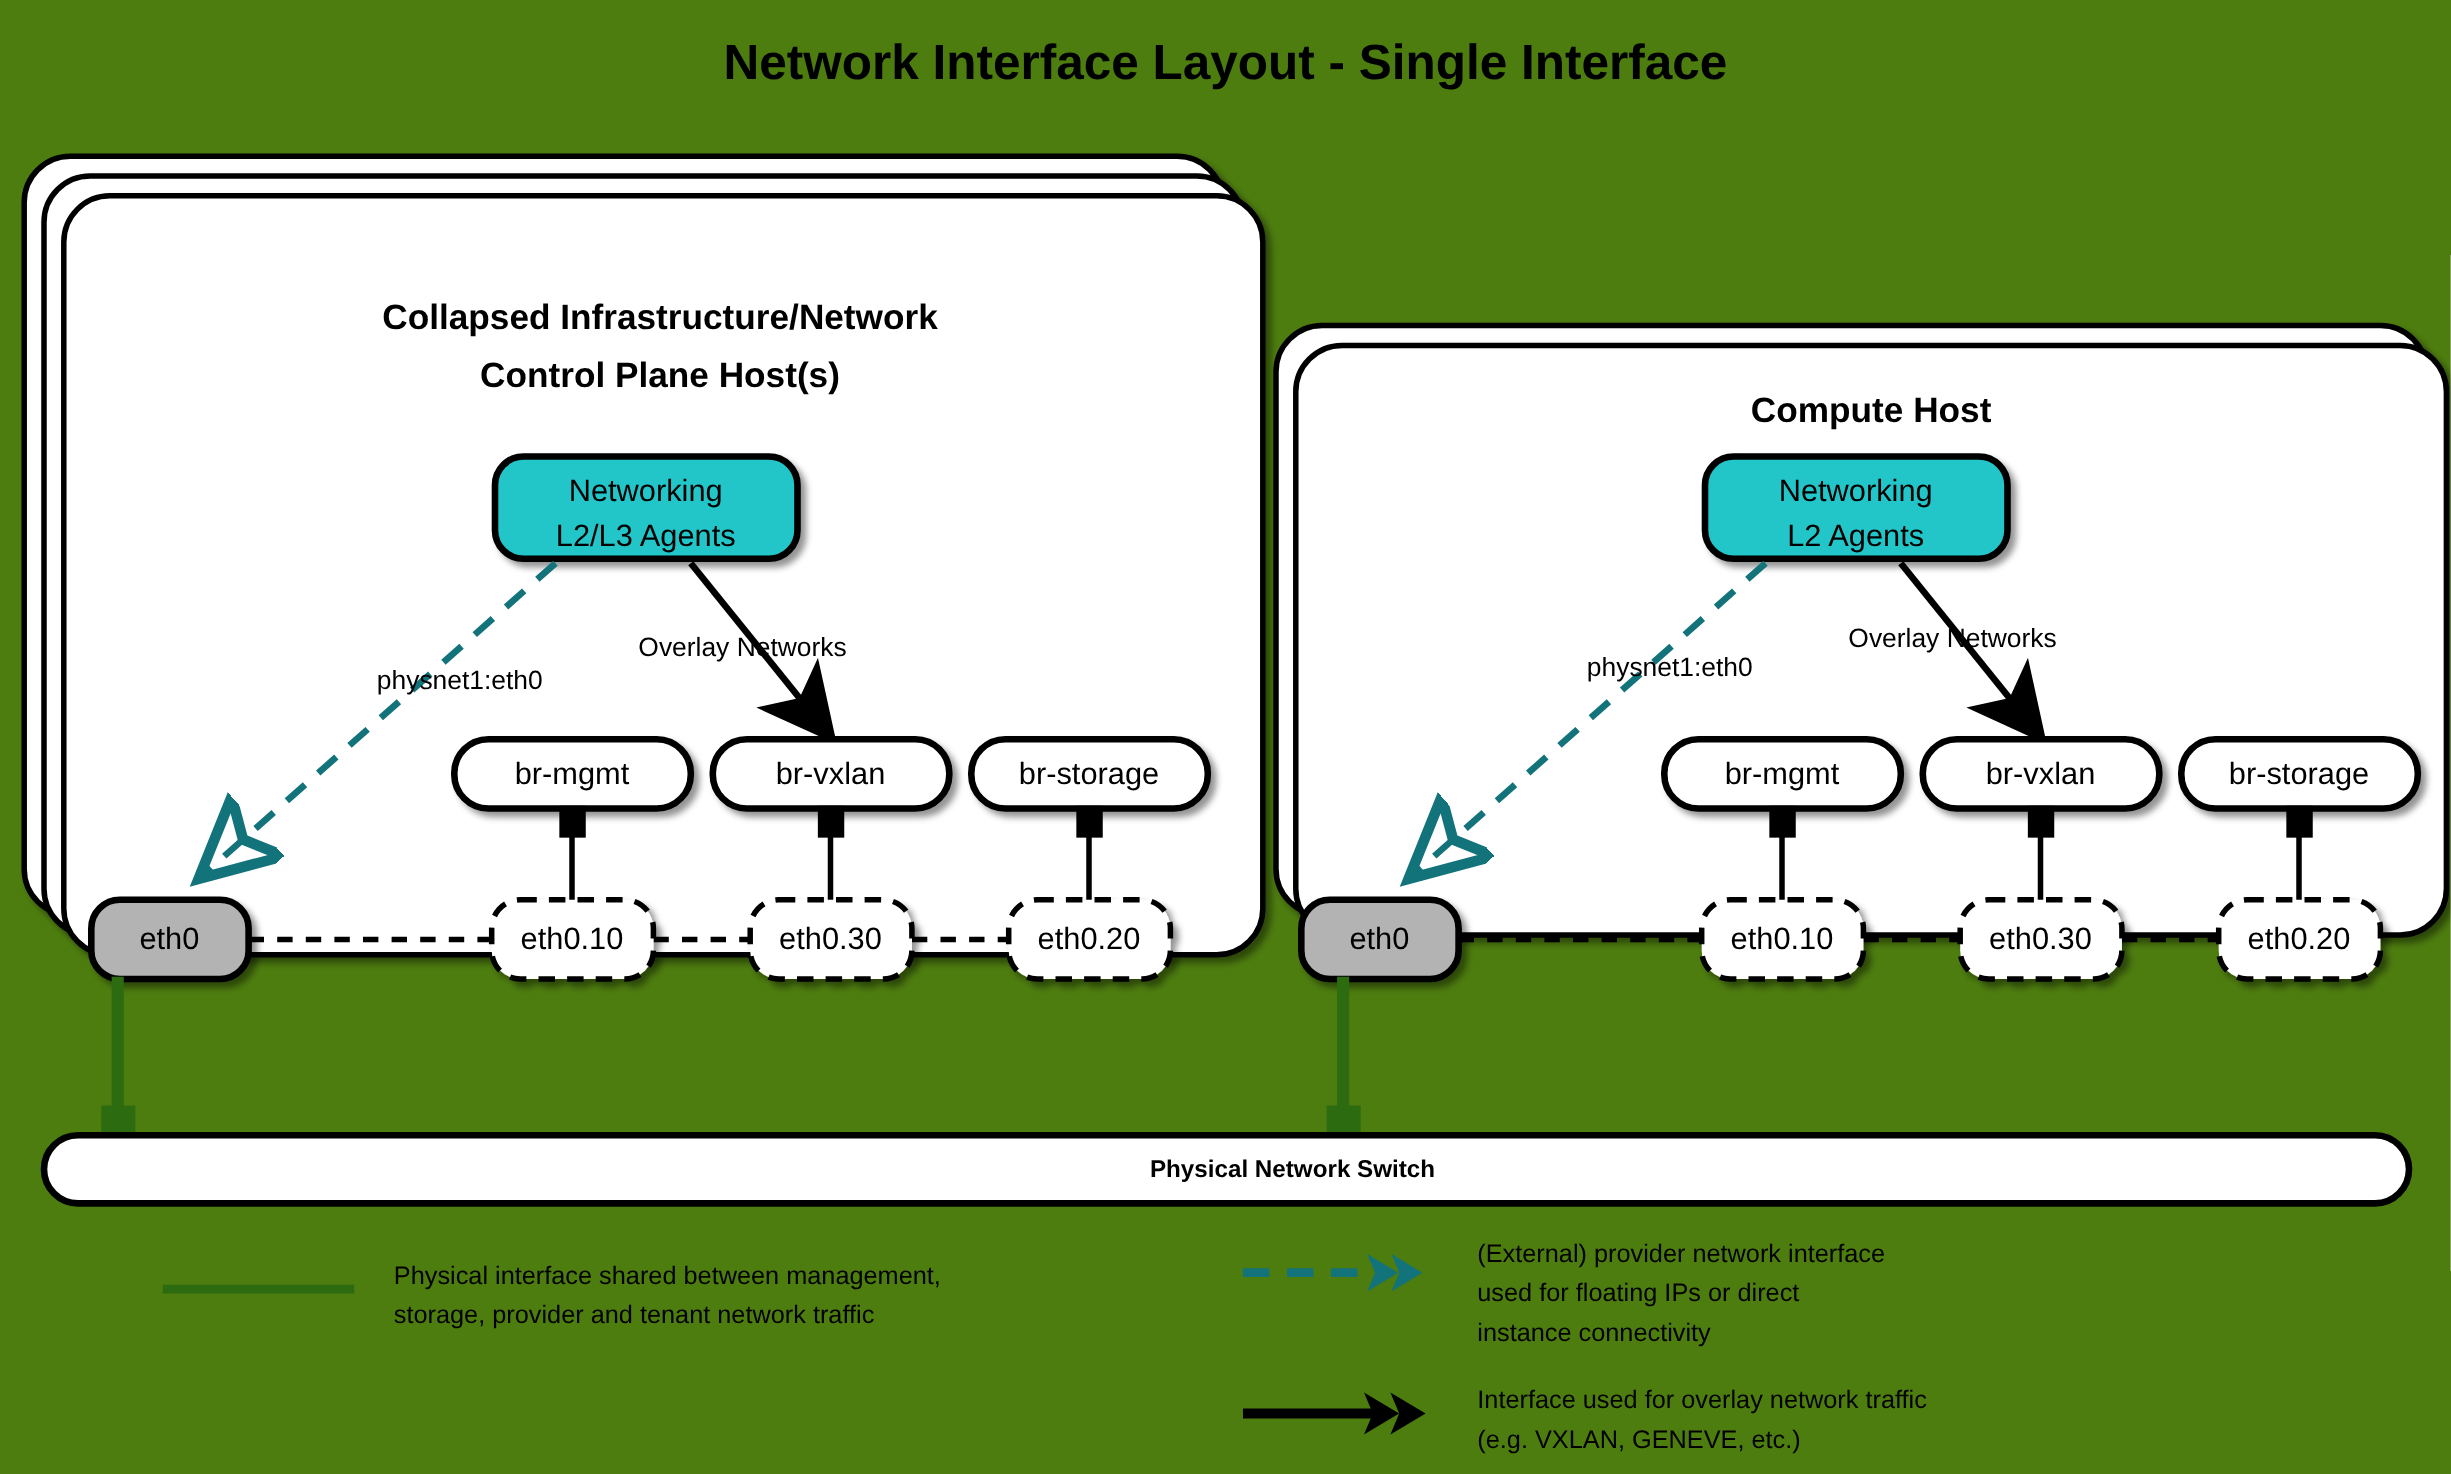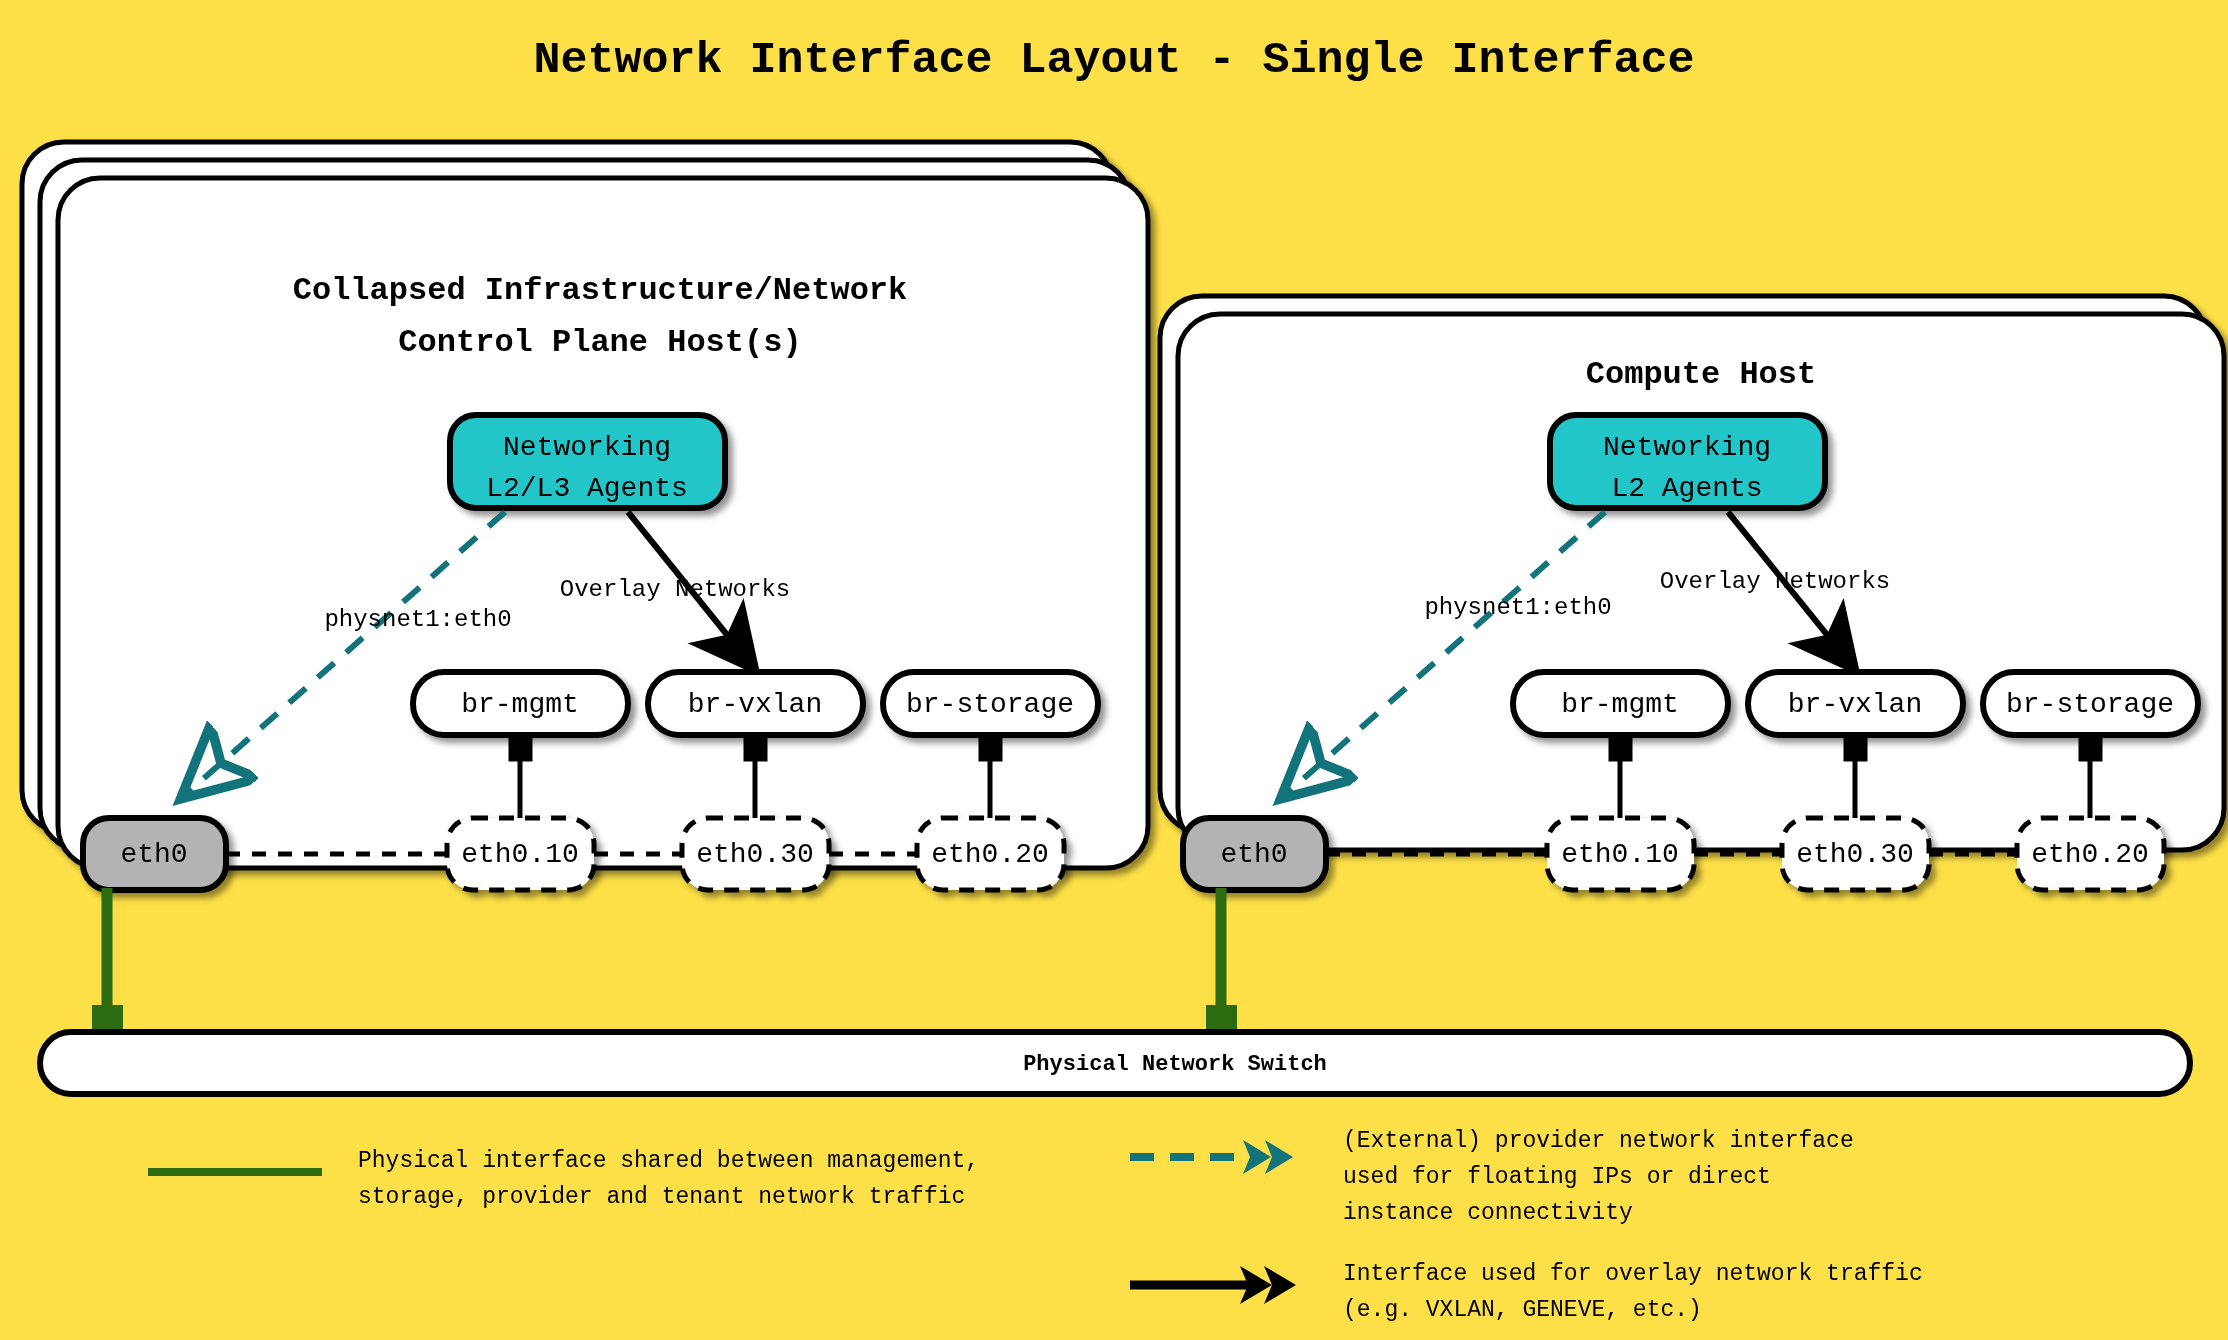--- a/index.html
+++ b/index.html
@@ -1,17 +1,17 @@
 <!DOCTYPE html>
 <html><head>
 <meta charset="utf-8">
 <style>
   html,body{margin:0;padding:0;background:#ffffff;}
   body{width:2228px;height:1340px;font-family:"Liberation Sans",sans-serif;color:#000;}
-  #stage{position:relative;width:2228px;height:1340px;overflow:hidden;background:#fde047;font-family:Liberation Mono, monospace;}
+  #stage{position:relative;width:2228px;height:1340px;overflow:hidden;background:#4d7c0f;}
   #diagram-svg{position:absolute;left:0;top:0;width:2228px;height:1340px;}
 
   .title-text{font-size:45px;font-weight:bold;}
   .host-title{font-size:32px;font-weight:bold;}
   .node-text{font-size:28px;}
   .edge-label{font-size:24px;}
   .switch-label{font-size:22px;font-weight:bold;}
   .legend-text{font-size:23px;}
 
   svg text{dominant-baseline:middle;}

